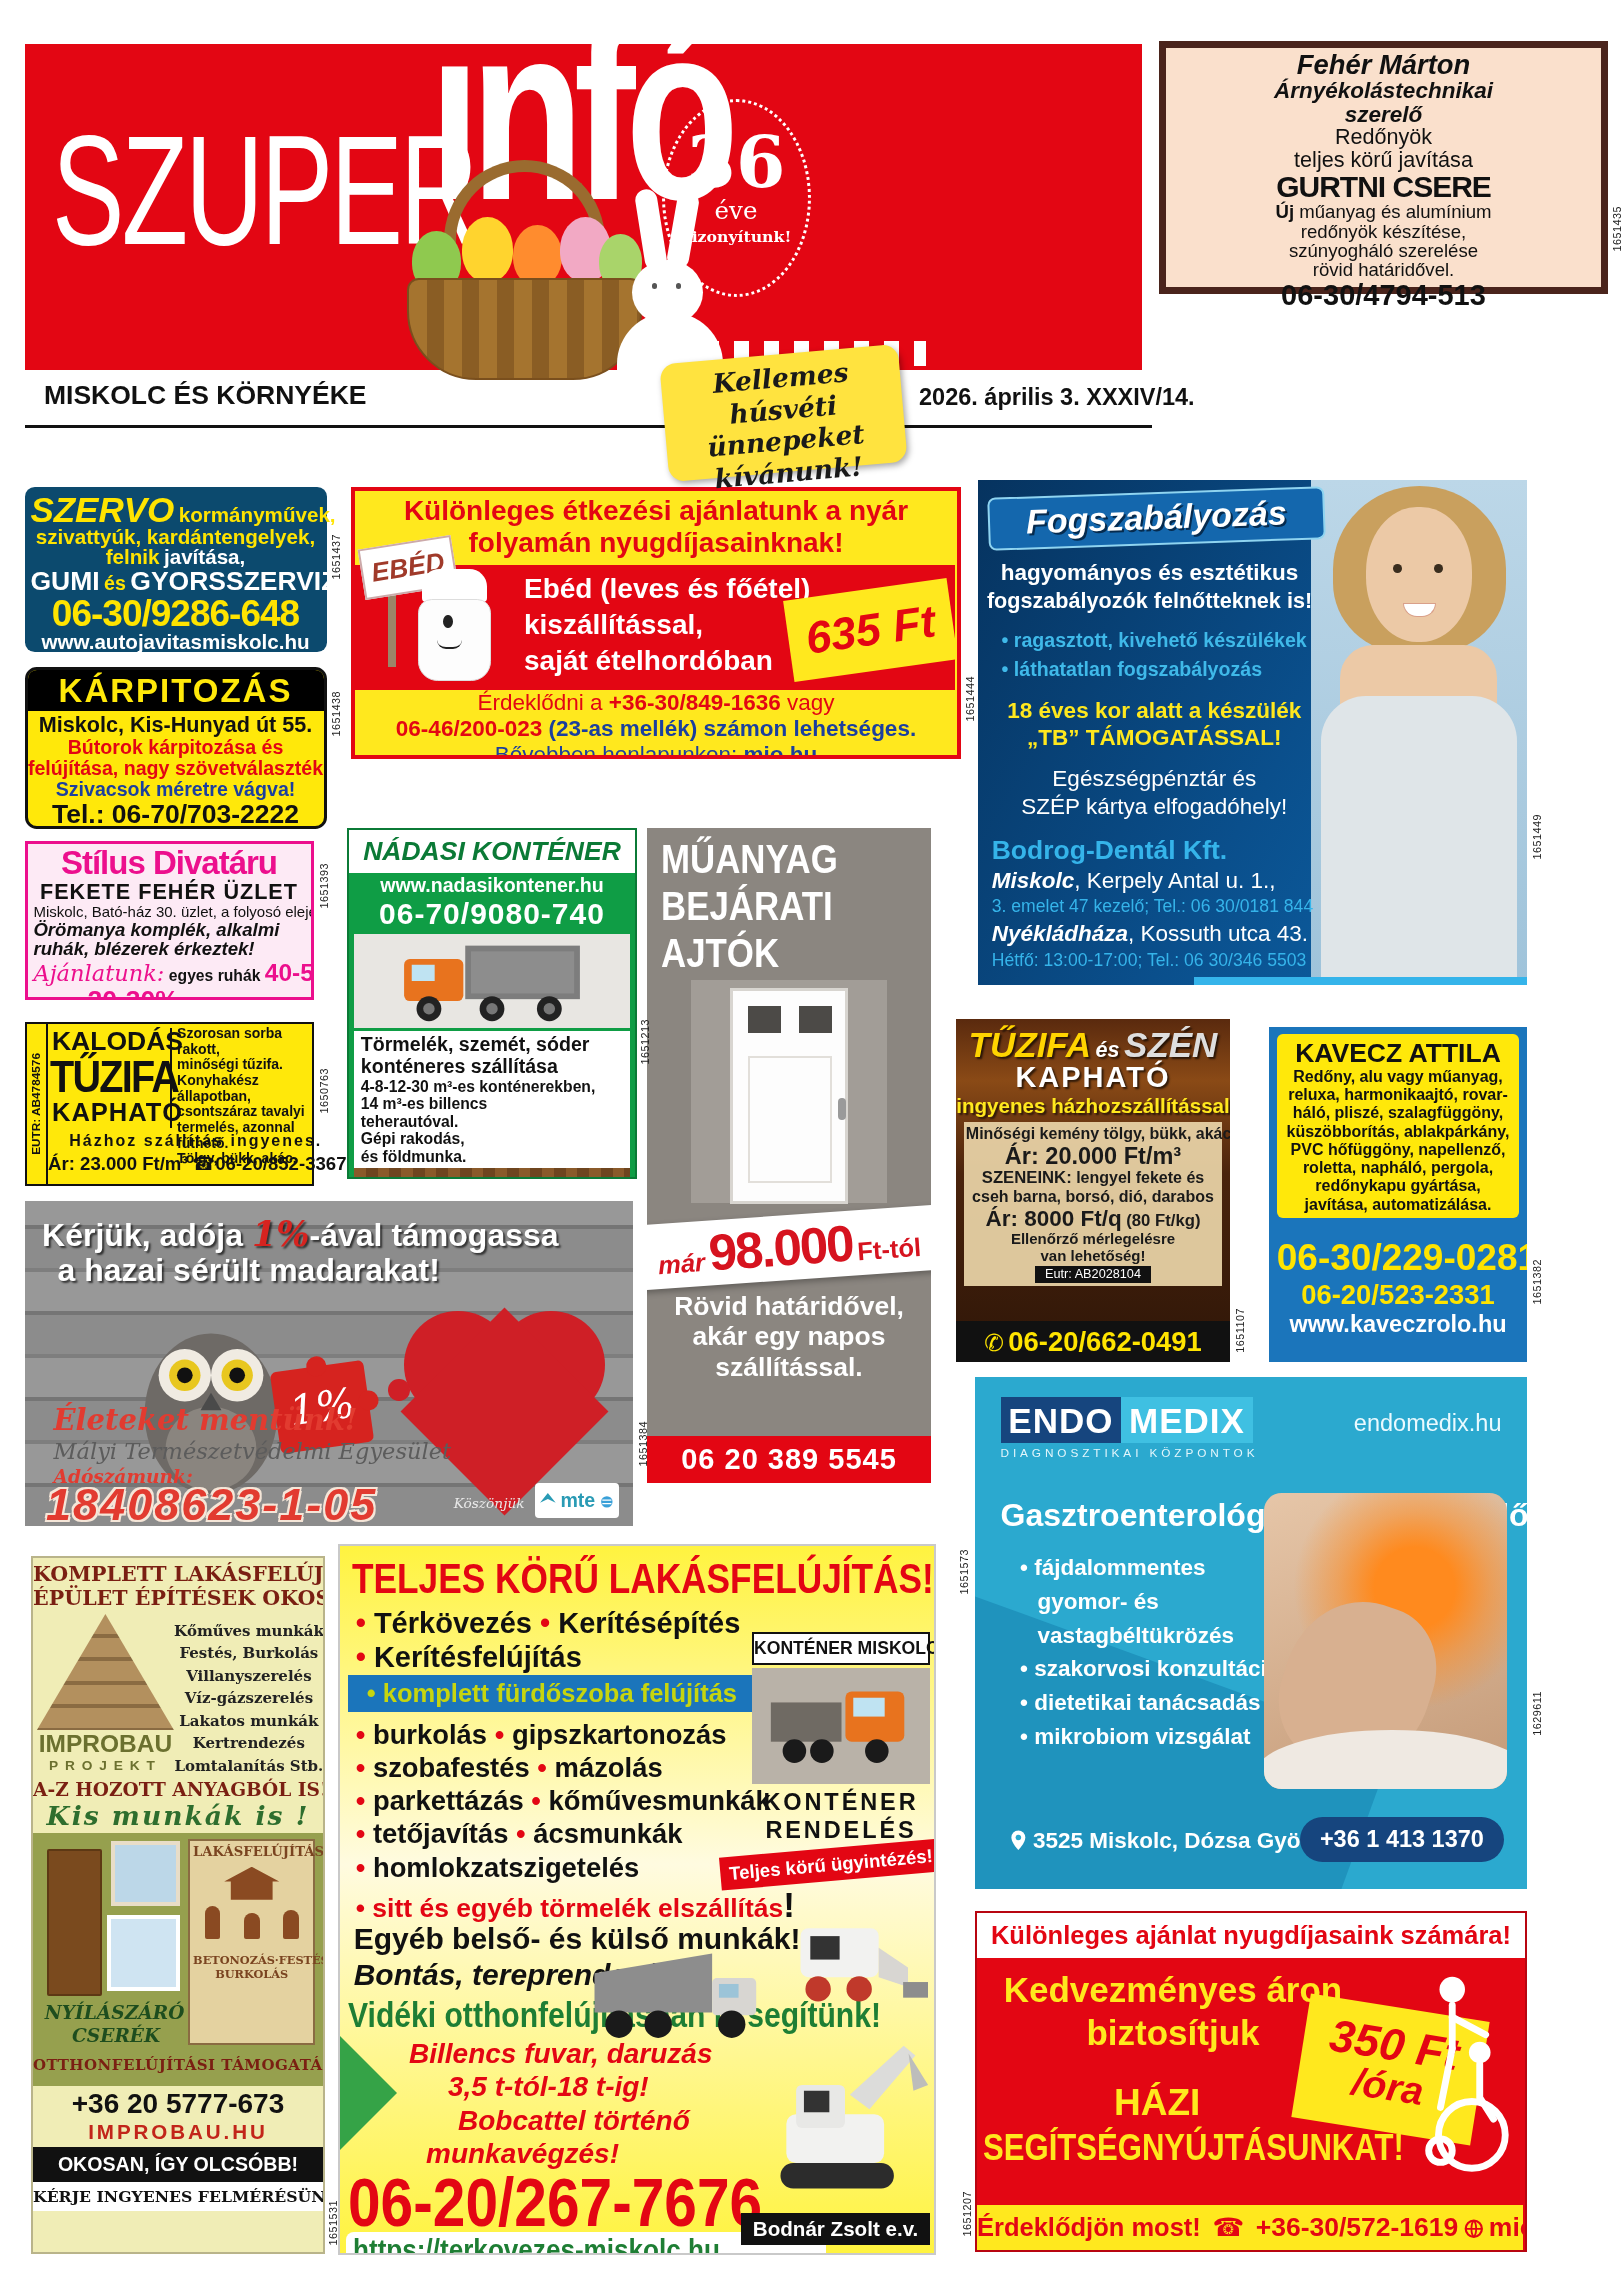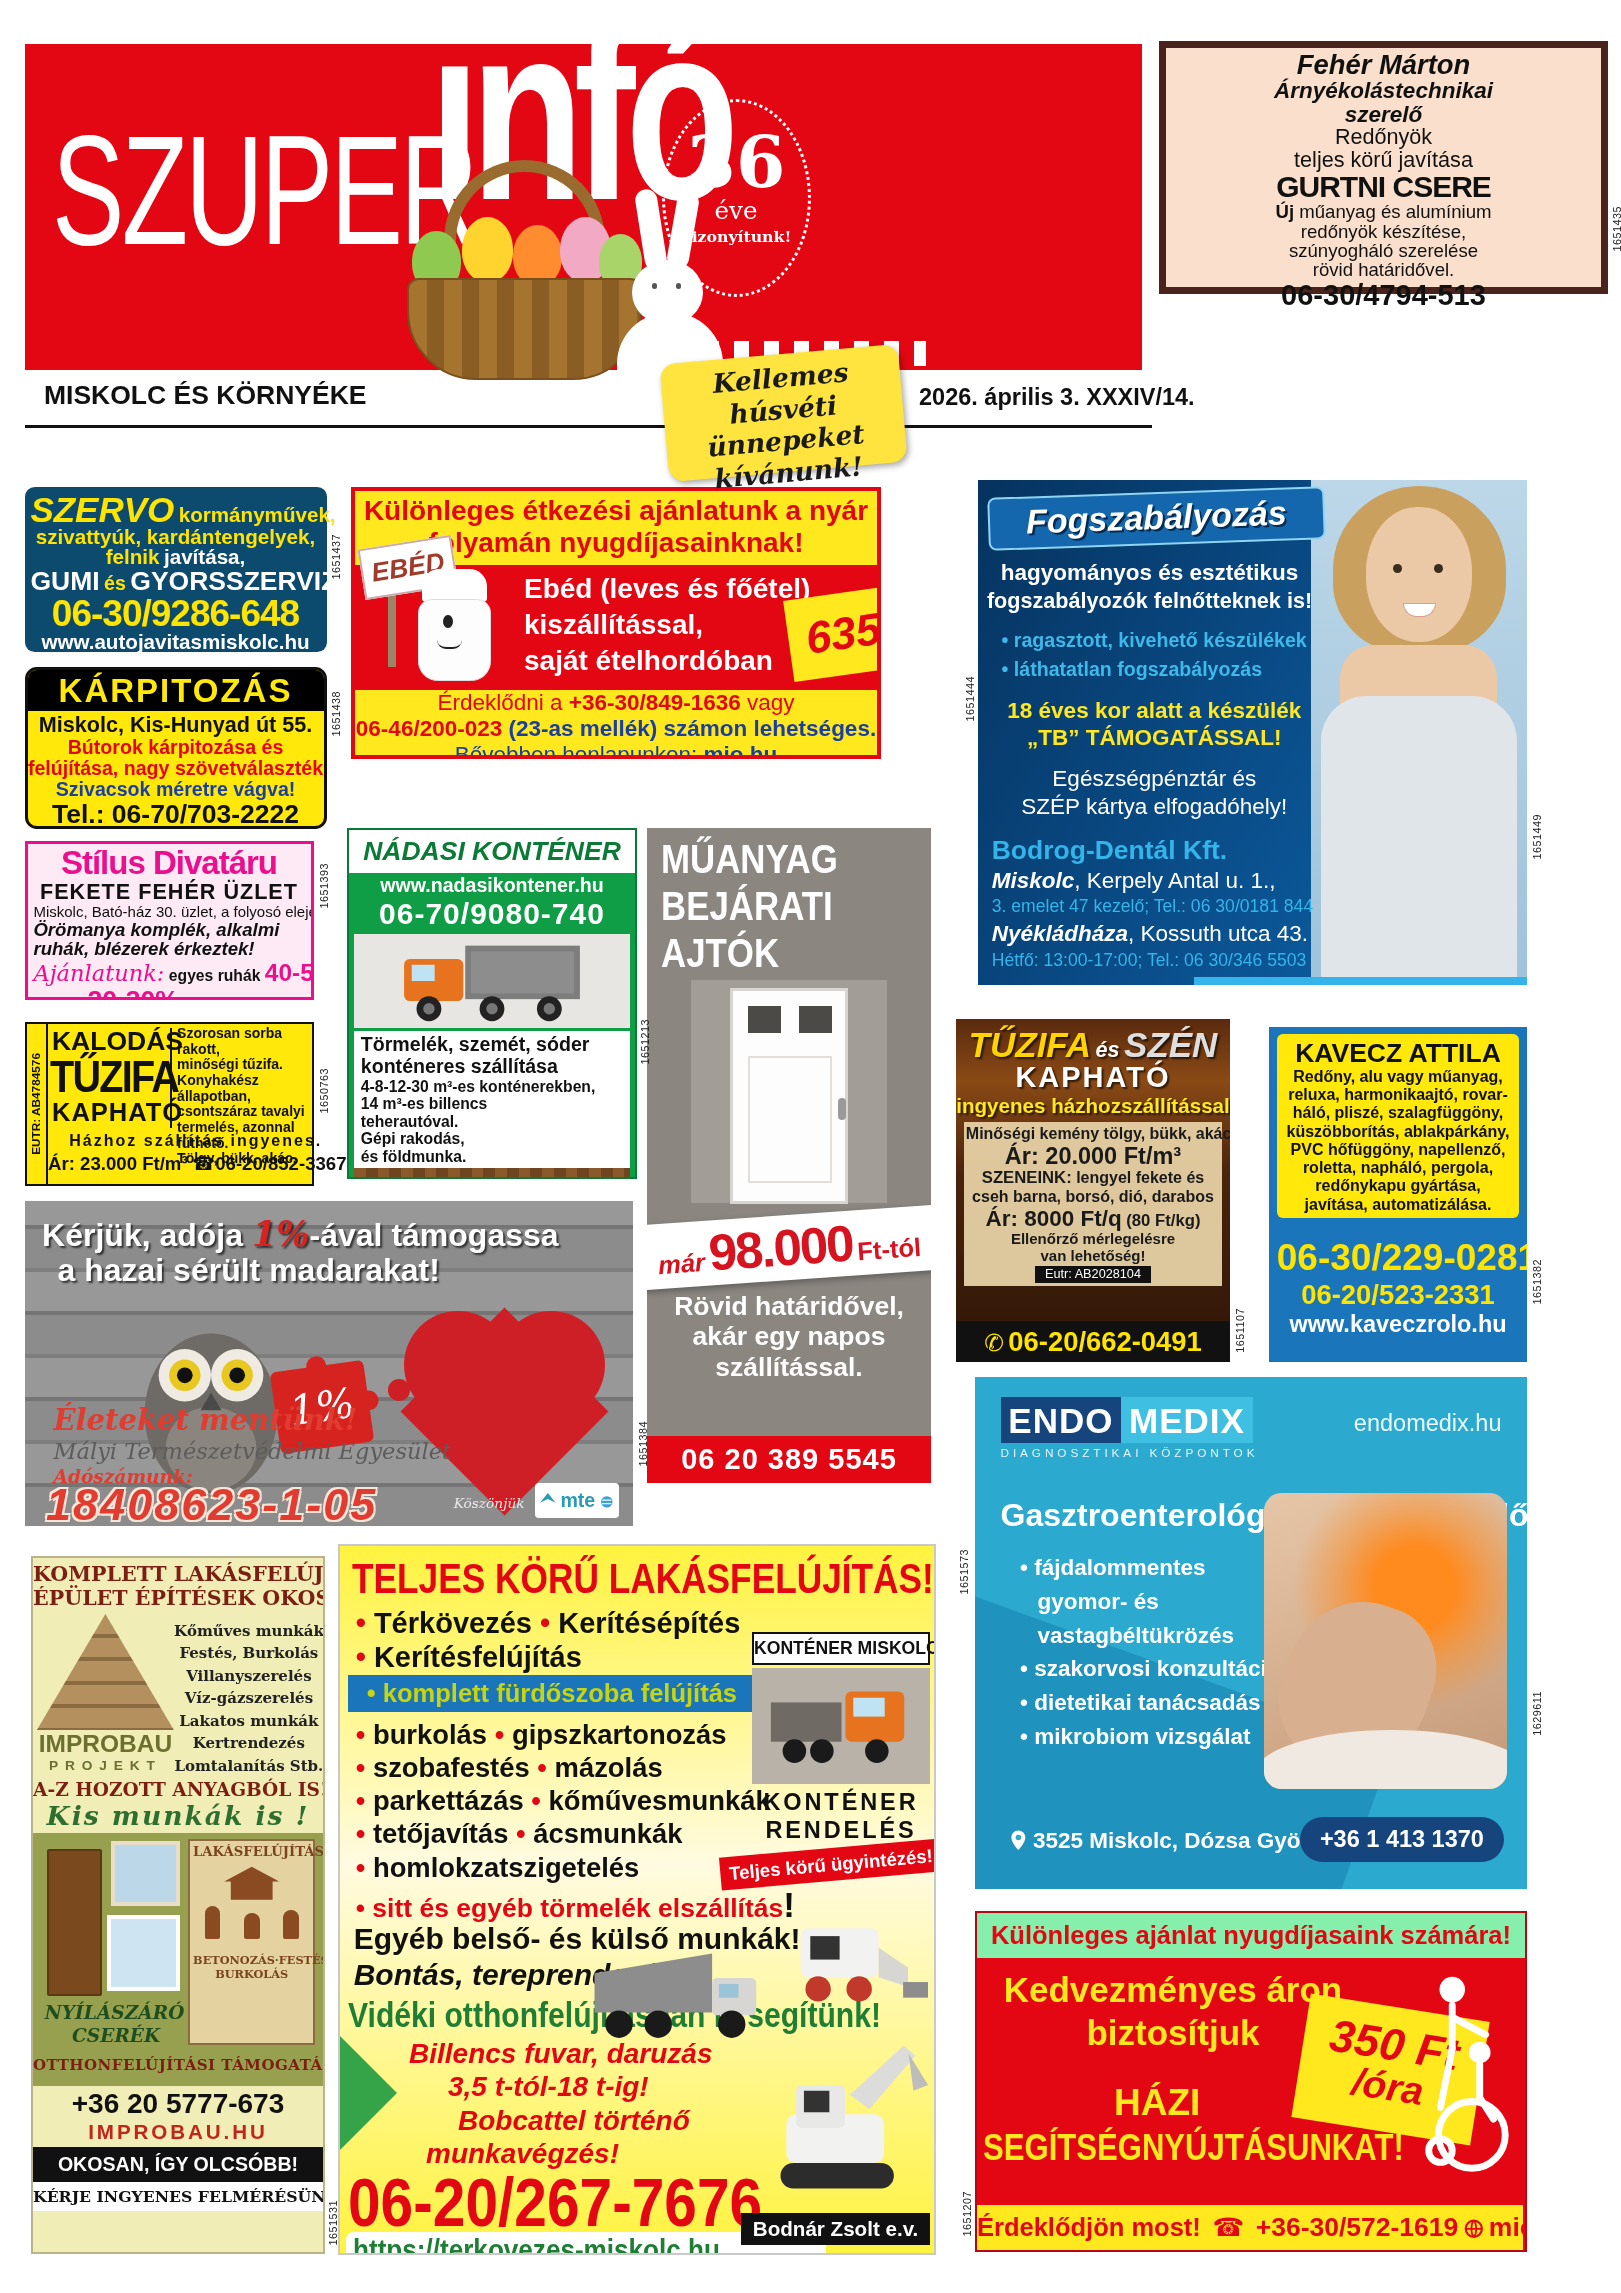--- a/index.html
+++ b/index.html
@@ -82,21 +82,21 @@
 
   <div class="ad c" style="left:24.5px;top:667px;width:302px;height:162px;border:3.9px solid #111;border-radius:11.8px;overflow:hidden;background:#ffe80a;line-height:1.08">
     <div style="background:#000;color:#ffe80a;font-size:33px;font-weight:800;letter-spacing:2px;padding:2.9px 0">KÁRPITOZÁS</div>
     <div style="color:#111;font-size:21.6px;font-weight:800;margin-top:2px">Miskolc, Kis-Hunyad út 55.</div>
     <div style="color:#e30613;font-size:19.6px;font-weight:800">Bútorok kárpitozása és</div>
     <div style="color:#e30613;font-size:19.6px;font-weight:800">felújítása, nagy szövetválaszték</div>
     <div style="color:#1b3f9e;font-size:19.6px;font-weight:800">Szivacsok méretre vágva!</div>
     <div style="color:#111;font-size:26.5px;font-weight:800">Tel.: 06-70/703-2222</div>
   </div>
 
-  <div class="ad" style="left:351px;top:487px;width:530px;height:272px;border:4.9px solid #e30613;background:#ffe81e;overflow:hidden">
+  <div class="ad" style="left:351px;top:487px;width:610px;height:272px;border:4.9px solid #e30613;background:#ffe81e;overflow:hidden">
     <div class="c" style="color:#e30613;font-size:28px;font-weight:800;margin-top:3.9px">Különleges étkezési ajánlatunk a nyár</div>
     <div class="c" style="color:#e30613;font-size:28px;font-weight:800">folyamán nyugdíjasainknak!</div>
     <div class="abs" style="left:0;top:74px;width:600px;height:125px;background:#e30613">
 
       <div class="abs" style="left:5.9px;top:-23.5px;width:157px;height:147px">
         <div class="abs" style="left:27.4px;top:17.6px;width:7.8px;height:108px;background:#9c8468"></div>
         <div class="abs" style="left:0;top:0;width:94px;height:51px;background:#fff;border:2px solid #caa;transform:rotate(-9deg);text-align:center">
           <span style="color:#a03a2a;font-weight:800;font-style:italic;font-size:26.5px;line-height:47px">EBÉD</span>
         </div>
         <div class="abs" style="left:61px;top:27.4px;width:65px;height:33px;background:#fff;border-radius:17.6px 17.6px 3.9px 3.9px"></div>
@@ -493,21 +493,21 @@
       <path d="M95 70 L150 20 L162 30 L115 85 Z" fill="#dcdcda"></path>
       <path d="M155 28 L175 60 L160 66 Z" fill="#bdbdbb"></path>
       <rect x="24" y="140" width="116" height="26" rx="13" fill="#2c2c2c"></rect>
     </svg>
     <div class="abs nw" style="right:3.9px;bottom:7.8px;background:#111;padding:3.9px 11.8px">
       <span style="color:#fff;font-size:20.6px;font-weight:800">Bodnár Zsolt e.v.</span>
     </div>
   </div>
 
   <div class="ad" style="left:975px;top:1911px;width:552px;height:341px;background:#e30613;border:2.9px solid #b80510;overflow:hidden">
-    <div class="c" style="background:#86efac;height:45px">
+    <div class="c" style="background:#ffffff;height:45px">
       <span class="nw" style="color:#e30613;font-size:25.5px;font-weight:800;line-height:45px">Különleges ajánlat nyugdíjasaink számára!</span>
     </div>
     <div class="abs c nw" style="left:0;top:57px;width:392px;color:#ffe81e;font-size:35px;font-weight:800">Kedvezményes áron</div>
     <div class="abs c nw" style="left:0;top:100px;width:392px;color:#ffe81e;font-size:35px;font-weight:800">biztosítjuk</div>
     <div class="abs c" style="left:323px;top:94px;width:181px;height:125px;background:#ffe81e;transform:rotate(9deg)">
       <div class="nw" style="color:#e30613;font-size:45px;font-weight:900;font-style:italic;margin-top:11.8px">350 Ft</div>
       <div class="nw" style="color:#e30613;font-size:39px;font-weight:900;font-style:italic;margin-top:-5.9px">/óra</div>
     </div>
     <div class="abs nw" style="left:137px;top:169px;color:#ffe81e;font-size:37px;font-weight:800">HÁZI</div>
     <div class="abs nw" style="left:5.9px;top:214px;color:#ffe81e;font-size:37px;font-weight:800;transform:scaleX(.84);transform-origin:left">SEGÍTSÉGNYÚJTÁSUNKAT!</div>

